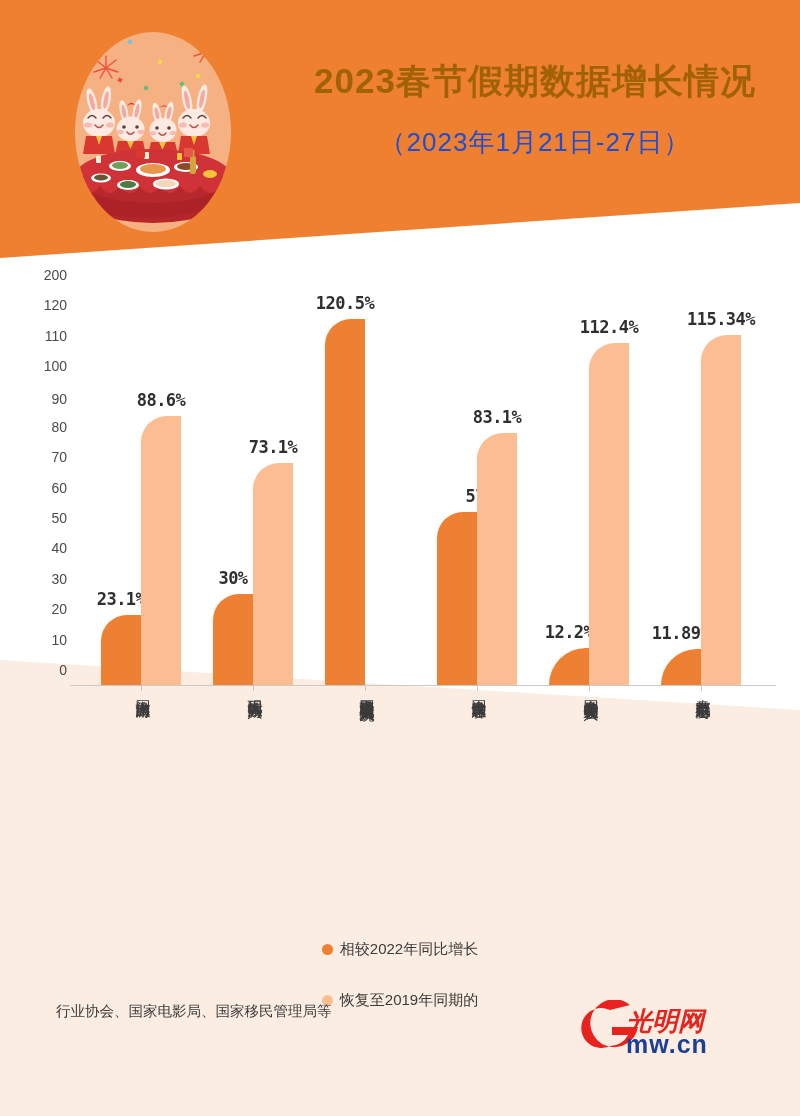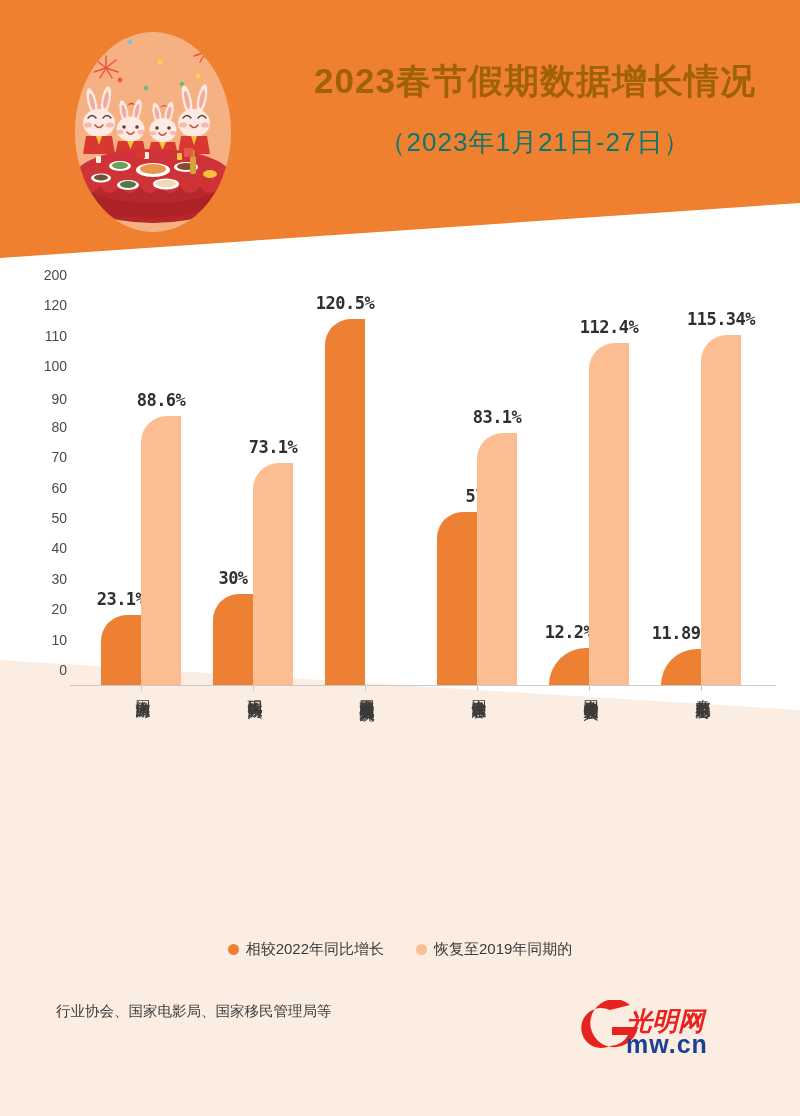--- a/index.html
+++ b/index.html
@@ -24,21 +24,21 @@
     color:#a16207;
     font-size:35px;
     font-weight:bold;
     letter-spacing:1px;
     z-index:3;
     white-space:nowrap;
   }
   .banner-subtitle {
     position:absolute; left:270px; top:125px; width:530px;
     text-align:center;
-    color:#0f766e;
+    color:#1d4ed8;
     font-size:26px;
     letter-spacing:1px;
     z-index:3;
     white-space:nowrap;
   }
 
   
   .illus {
     position:absolute; left:58px; top:26px; width:190px; height:212px;
     z-index:3;
@@ -100,20 +100,21 @@
     text-orientation:upright;
     z-index:3;
     white-space:nowrap;
   }
 
   
   .legend {
     position:absolute; top:940px; left:0; width:800px;
     display:flex; justify-content:center; align-items:center; gap:32px;
     z-index:3;
+    flex-direction:column;
   }
   .leg-item { display:flex; align-items:center; gap:7px; }
   .leg-dot { width:11px; height:11px; border-radius:50%; display:block; }
   .leg-txt { font-size:15px; color:#3b3b3b; white-space:nowrap; }
 
   
   .footer {
     position:absolute; left:56px; top:1000px; z-index:3;
     font-size:14.5px; color:#3b3b3b; line-height:1.62;
   }

